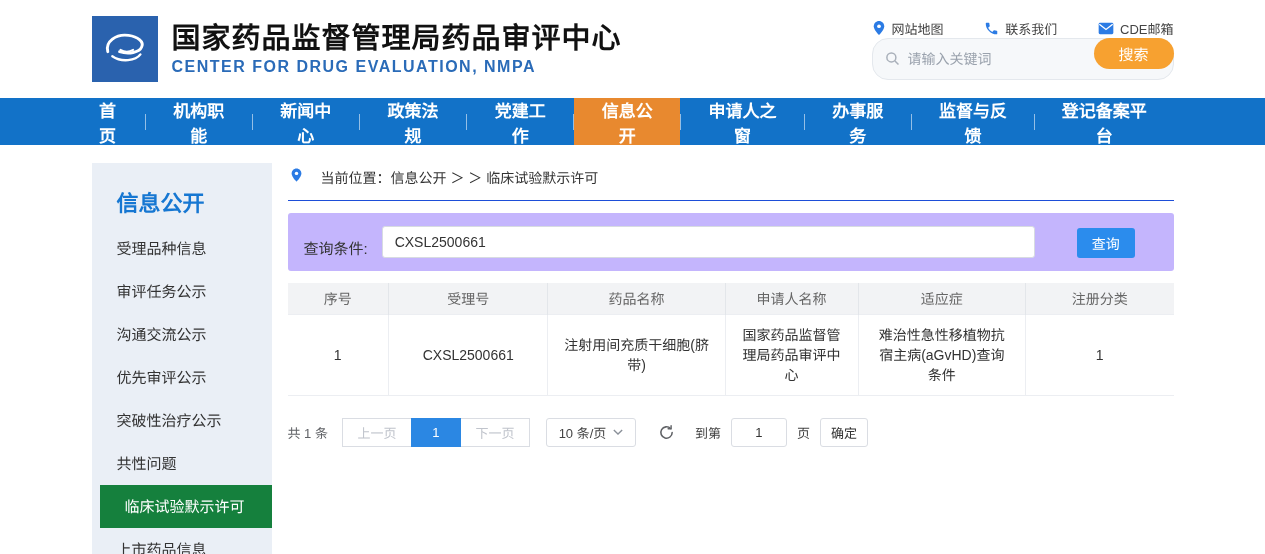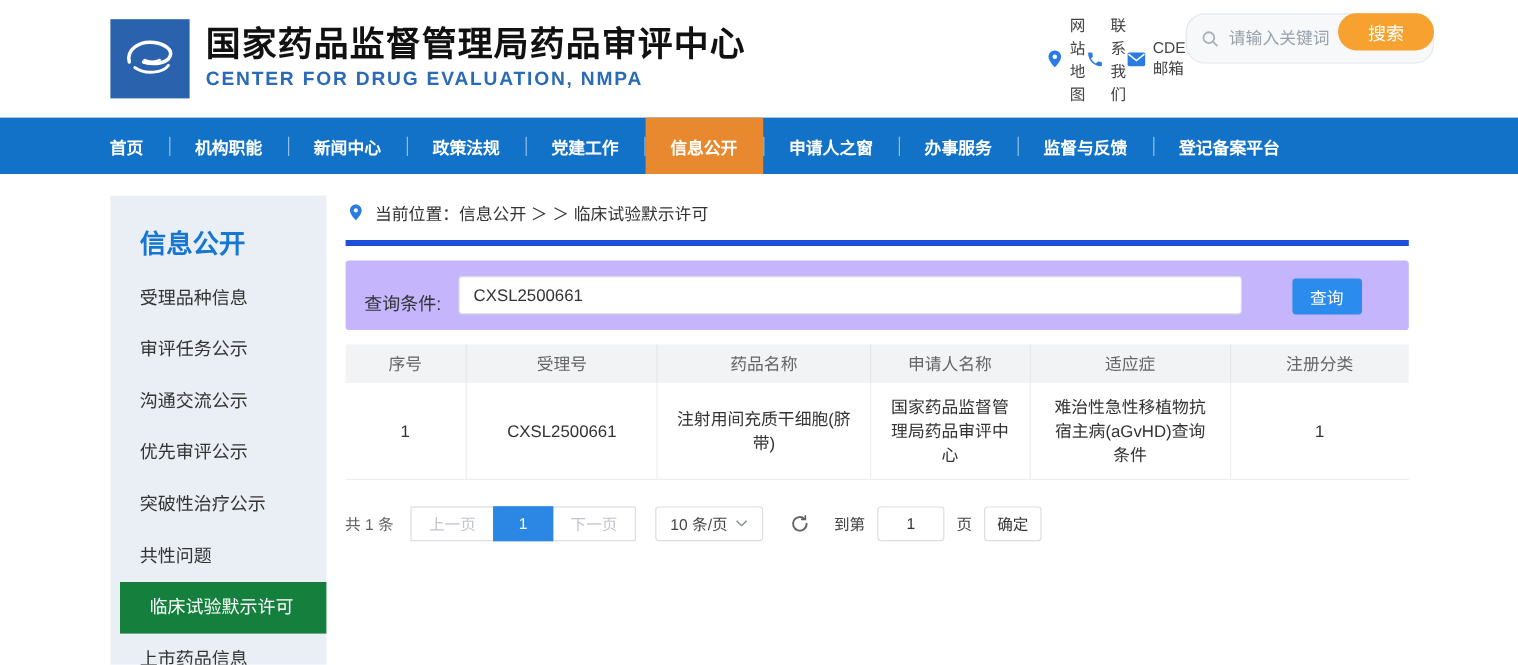--- a/index.html
+++ b/index.html
@@ -7,45 +7,45 @@
     font-family:"Liberation Sans","DejaVu Sans",sans-serif; color:#333; }
   .container { width:1082px; margin:0 auto; }
 
   
   .site-header { height:98px; background:#fff; }
   .site-header .container { height:100%; display:flex; align-items:center; justify-content:space-between; }
   .brand { display:flex; align-items:center; gap:14px; }
   .logo-box { width:66px; height:66px; background:#2a62ae; display:flex; align-items:center; justify-content:center; flex:0 0 auto; }
   .brand-title { font-size:29px; font-weight:bold; color:#111; letter-spacing:1px; line-height:1.15; }
   .brand-sub { font-size:16px; font-weight:bold; color:#2a6bb8; letter-spacing:1.5px; margin-top:3px; }
-  .header-right { width:302px; display:flex; }
+  .header-right { width:302px; display:flex; flex-direction:column; }
   .quick-links { display:flex; justify-content:space-between; align-items:center; }
   .quick-link { display:flex; align-items:center; gap:6px; font-size:13px; color:#444; cursor:pointer; }
   .searchbar { position:relative; height:42px; background:#f6f8fa; border:1px solid #e4e8ed; border-radius:16px; display:flex; align-items:center; padding-left:12px; }
   .searchbar input { border:none; outline:none; background:transparent; font-size:14px; color:#555; width:170px; margin-left:8px; font-family:inherit; }
   .searchbar input::placeholder { color:#9aa2ad; }
   .search-btn { position:absolute; right:-1px; top:-1px; height:31px; width:80px; border:none; border-radius:16px; background:#f7a130; color:#fff; font-size:15px; cursor:pointer; font-family:inherit; }
 
   
   .main-nav { height:47px; background:#1272c8; }
   .main-nav .container { height:100%; display:flex; align-items:stretch; }
-  .nav-item { display:flex; align-items:center; padding:4px 21px; color:#fff; font-size:14px; font-weight:bold; cursor:pointer; position:relative;text-align:center; }
+  .nav-item { display:flex; align-items:center; padding:4px 21px; color:#fff; font-size:17px; font-weight:bold; cursor:pointer; position:relative;text-align:center; }
   .nav-item:first-child { padding-left:0; }
   .nav-sep { width:1px; height:16px; background:rgba(255,255,255,.55); align-self:center; }
   .nav-item.active { background:#e8892f; }
 
   
   .content { display:flex; margin-top:18px; gap:16px; height:391px; }
   .sidebar { width:180px; background:#eaeff6; flex:0 0 auto; height:100%; padding-top:14px; }
   .sidebar-title { color:#1677d2; font-size:22px; font-weight:bold; padding:8px 0 10px 25px; }
   .side-item { font-size:15px; color:#333; padding:12px 0 12px 25px; cursor:pointer; line-height:19px; }
   .side-item.active { background:#15803d; color:#fff;margin-left:8px; }
 
   .main { flex:1; min-width:0; }
-  .breadcrumb { display:flex; align-items:center; gap:10px; font-size:14px; color:#333; padding:4px 0 13px 2px; border-bottom:5px solid #1d4ed8; }
+  .breadcrumb { display:flex; gap:18px; font-size:14px; color:#333; padding:4px 0 13px 2px; border-bottom:1px solid #1d4ed8; }
   .query-panel { margin-top:12px; background:#c4b5fd; border-radius:3px; padding:13px 16px; display:flex; align-items:flex-end; }
   .query-label { font-size:15px; color:#333; flex:0 0 auto; margin-right:14px; }
   .query-input { height:32px; flex:0 0 653px; border:1px solid #d7dbe1; border-radius:3px; background:#fff; padding:0 12px; font-size:14px; color:#333; outline:none; font-family:inherit; }
   .query-btn { margin-left:42px; width:58px; height:30px; background:#2b8ced; color:#fff; border:none; border-radius:3px; font-size:14px; cursor:pointer; font-family:inherit; }
 
   table.results { width:100%; border-collapse:collapse; margin-top:12px; table-layout:fixed; }
   .results th { background:#f2f3f5; color:#666; font-weight:normal; font-size:14px; height:31px; border-right:1px solid #e3e6ea; }
   .results th:last-child { border-right:none; }
   .results td { font-size:14px; color:#333; text-align:center; padding:10px 14px; height:58px; border-right:1px solid #eceef2; border-bottom:1px solid #eceef2; border-top:1px solid #eceef2; line-height:20px; }
   .results td:last-child { border-right:none; }

